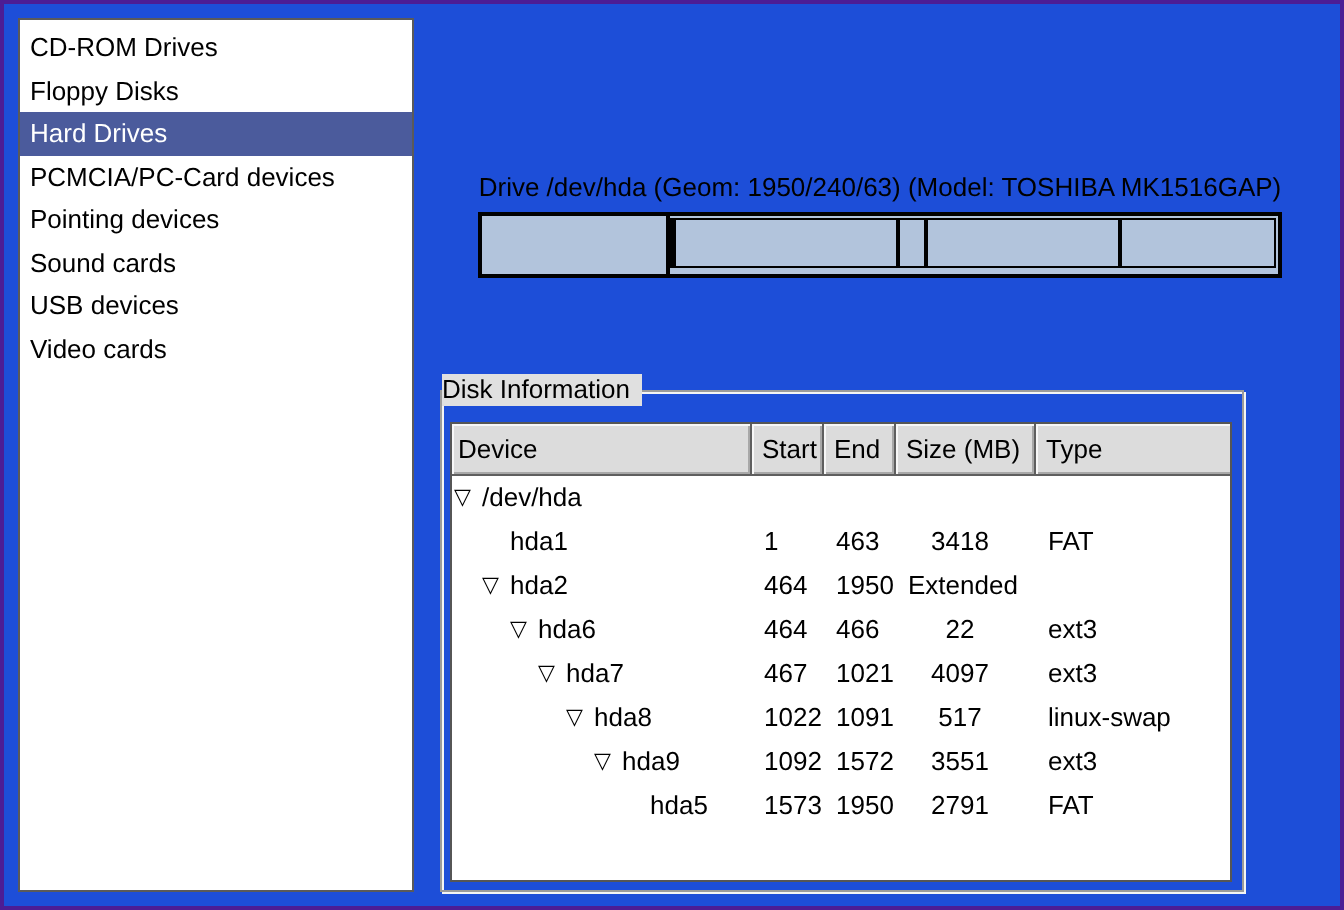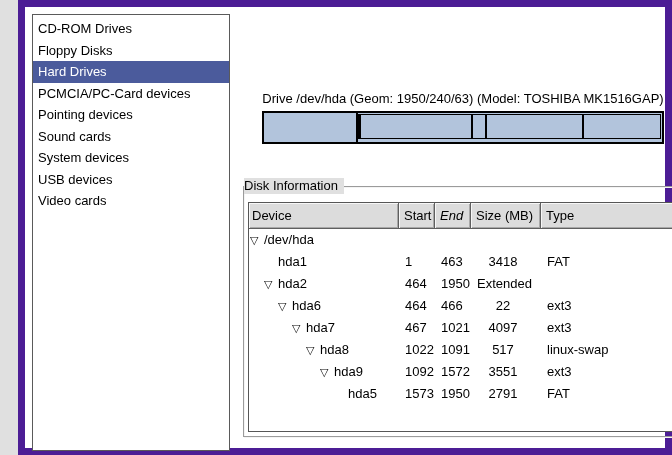--- a/index.html
+++ b/index.html
@@ -7,24 +7,23 @@
     width:672px; height:455px;
     position:relative;
     background:#e0e0e0;
     font-family:"Liberation Sans", sans-serif;
     font-size:13px; color:#000;
     overflow:hidden;
     box-sizing:border-box;
   }
   .window {
     position:absolute; inset:0;
-    border:7px solid #4c1d95;
-    box-sizing:border-box;
-    background:#ffffff;
-    margin-left:18px;
+    border:2px solid #4c1d95;
+    box-sizing:border-box;
+    background:#1d4ed8;
   }
 
   
   .listbox {
     position:absolute; left:7px; top:7px;
     width:198px; height:437px;
     background:#ffffff;
     border:1px solid #5a5a5a;
     box-sizing:border-box;
     padding-top:3px;
@@ -64,22 +63,22 @@
     position:absolute; left:0; right:1px; top:1px; bottom:3px;
     border:1px solid #000;
     display:flex;
     box-sizing:border-box;
   }
   .logical-seg { box-sizing:border-box; border-right:2px solid #000; }
   .logical-seg:last-child { border-right:none; }
 
   
   .groupbox {
-    position:absolute; left:218px; top:179px;
-    width:445px; height:251px;
+    position:absolute; left:218px; top:193px;
+    width:402px; height:251px;
     border:1px solid #9b9b9b;
     box-shadow:inset 1px 1px 0 #f4f4f4, 1px 1px 0 #f4f4f4;
     box-sizing:border-box;
   }
   .frame-label {
     position:absolute; left:0px; top:-9px;
     background:#e0e0e0;
     padding:0 6px 0 0;
     line-height:16px;
     white-space:nowrap;
@@ -99,21 +98,21 @@
     display:flex; align-items:center;
     padding-left:5px;
     border-right:1px solid #5f5f5f;
     border-bottom:1px solid #5f5f5f;
     box-shadow:inset 1px 1px 0 #f7f7f7, inset -1px -1px 0 #a8a8a8;
     white-space:nowrap;
     cursor:default;
   }
   .th.col-device { width:150px; padding-left:3px; }
   .th.col-start  { width:36px; }
-  .th.col-end    { width:36px;font-style:italic; }
+  .th.col-end    { width:36px; }
   .th.col-size   { width:70px; }
   .th.col-type   { flex:1; border-right:none;
     box-shadow:inset 1px 1px 0 #f7f7f7, inset 0 -1px 0 #a8a8a8; }
 
   .tr { display:flex; height:22px; line-height:22px; }
   .td { box-sizing:border-box; white-space:nowrap; overflow:hidden; }
   .td-device { width:150px; display:flex; align-items:center; }
   .td-start  { width:36px; padding-left:6px; }
   .td-end    { width:36px; padding-left:6px; }
   .td-size   { width:70px; text-align:center; padding-right:6px; }
@@ -130,21 +129,20 @@
 
 <div class="window">
 
   <div class="listbox" id="sidebar-list">
       <div class="list-item">CD-ROM Drives</div>
       <div class="list-item">Floppy Disks</div>
       <div class="list-item selected">Hard Drives</div>
       <div class="list-item">PCMCIA/PC-Card devices</div>
       <div class="list-item">Pointing devices</div>
       <div class="list-item">Sound cards</div>
-      <div class="list-item">System devices</div>
       <div class="list-item">USB devices</div>
       <div class="list-item">Video cards</div>
     </div>
 
   <div class="drive-title">Drive /dev/hda (Geom: 1950/240/63) (Model: TOSHIBA MK1516GAP)</div>
 
   <div class="partition-bar" id="partition-bar">
       <div class="primary-seg" style="width: 23.74%;"></div>
       <div class="extended-wrap">
         <div class="extended-box">

